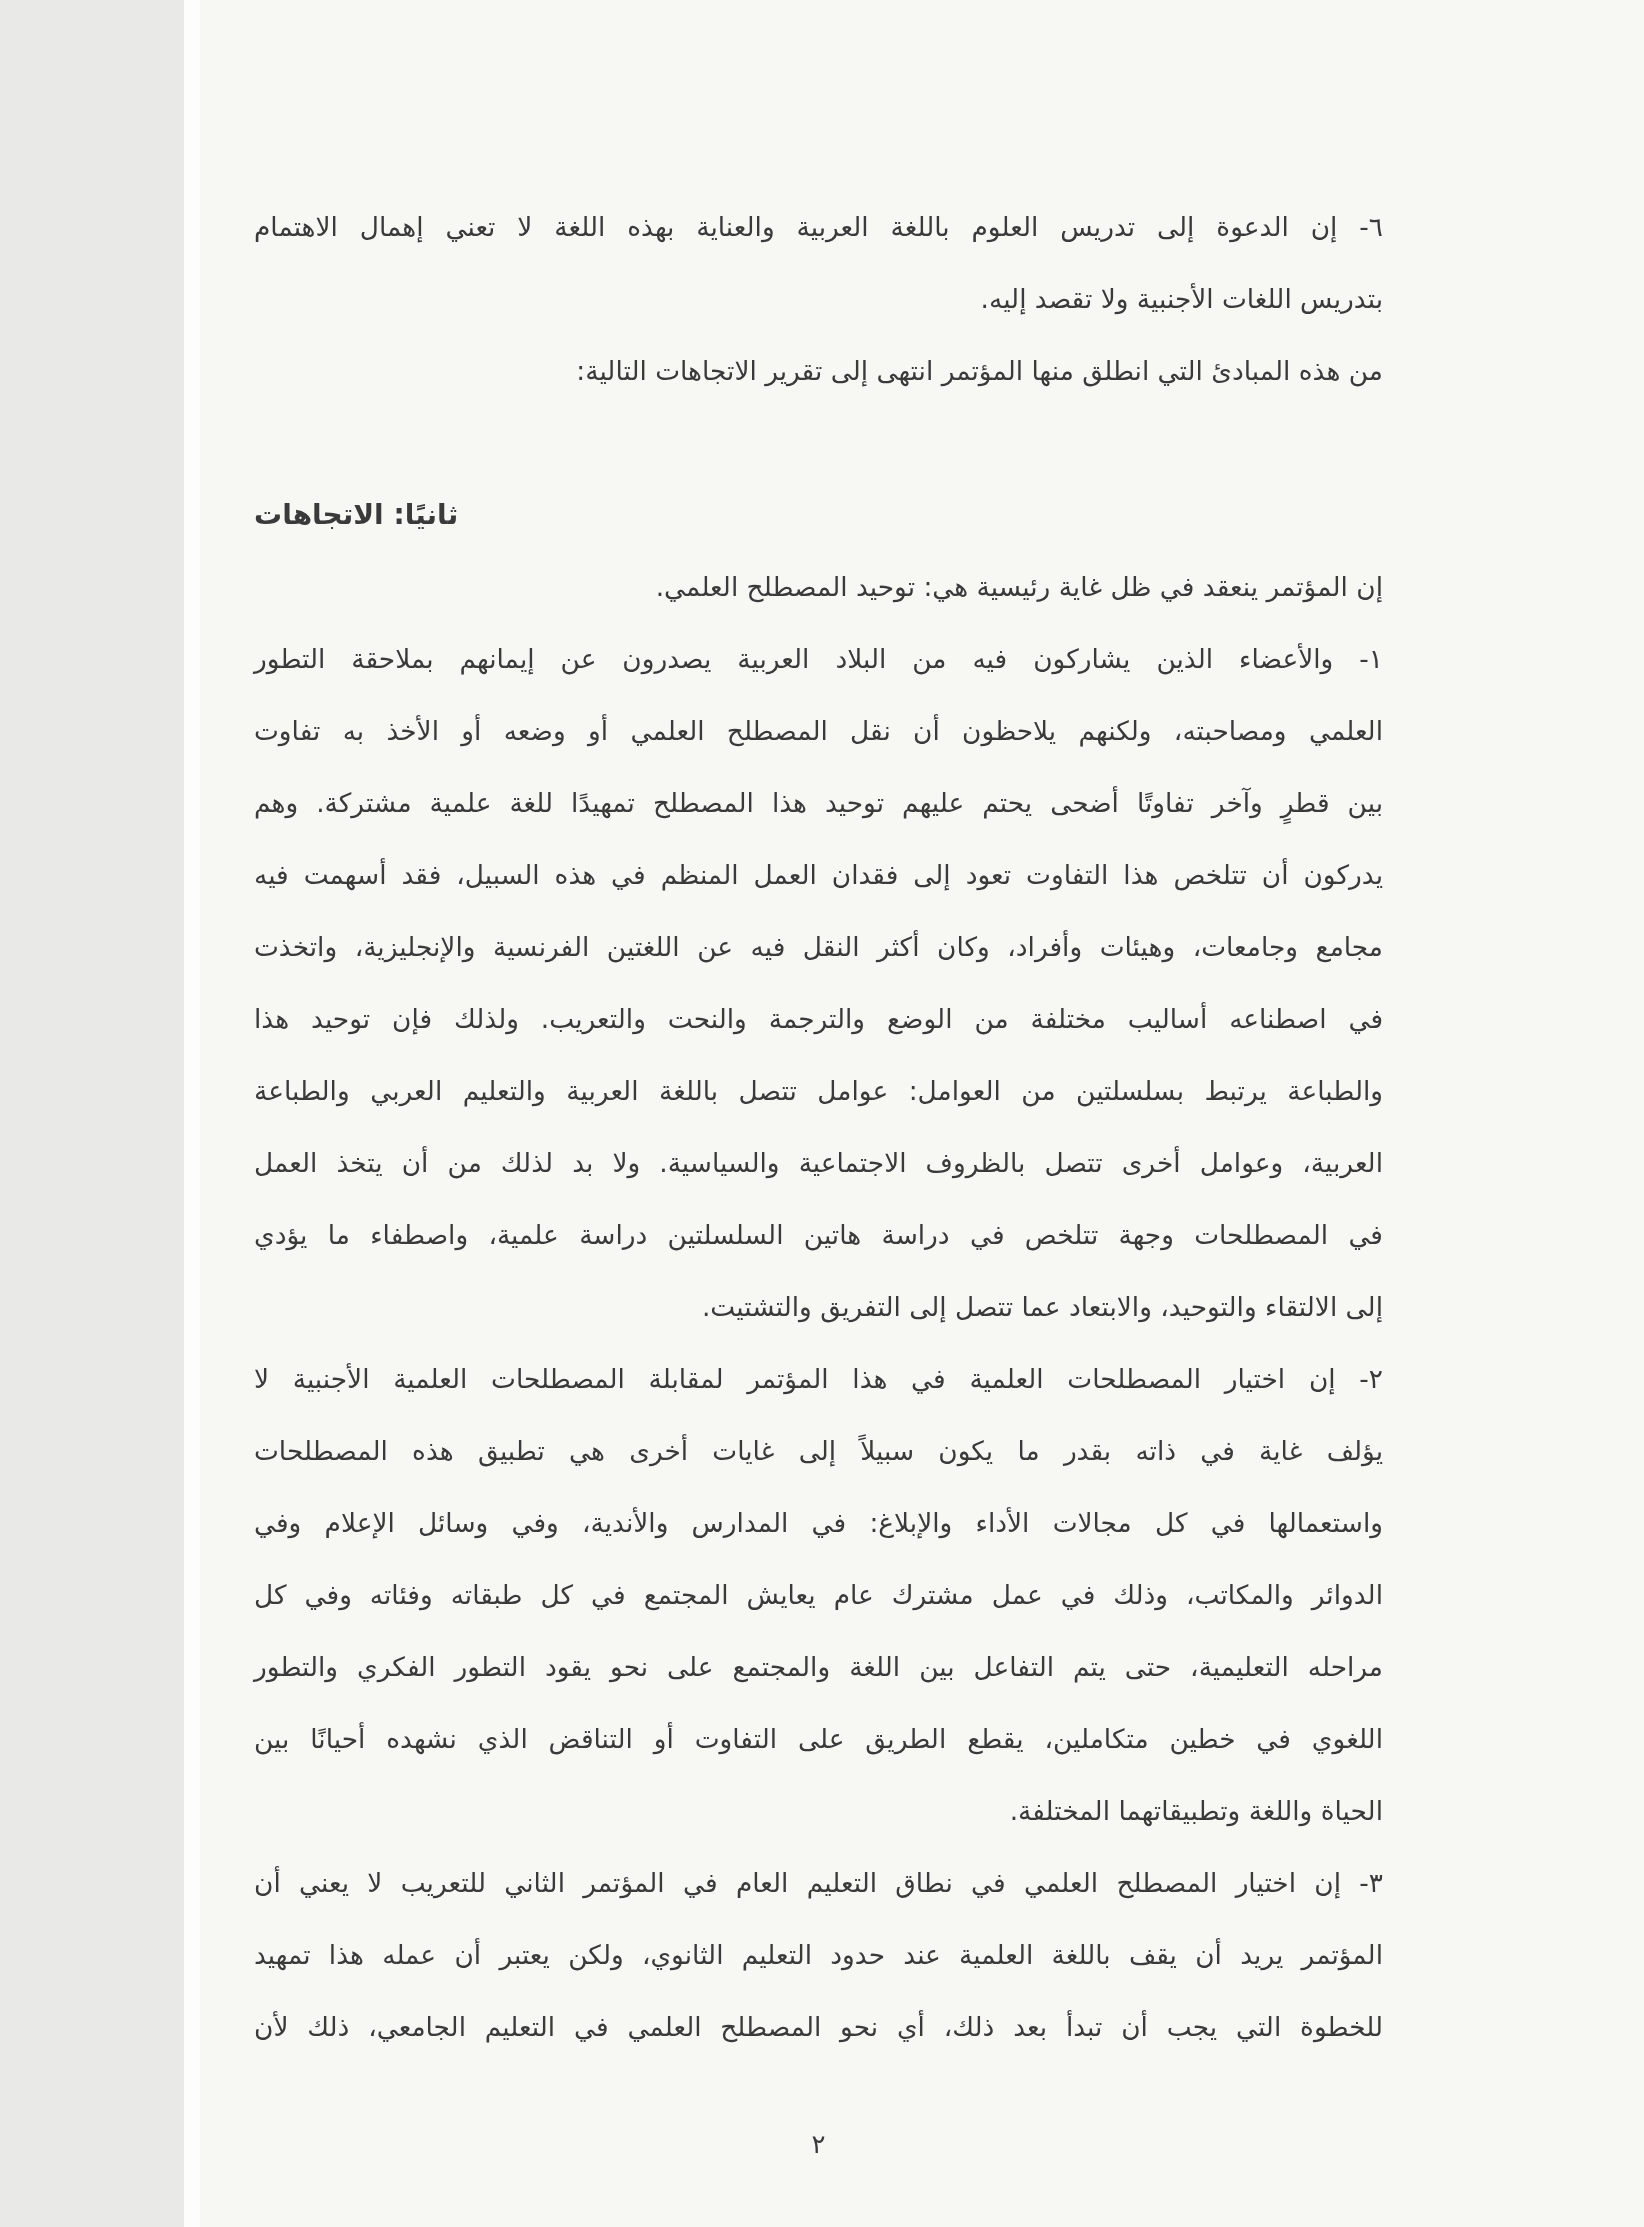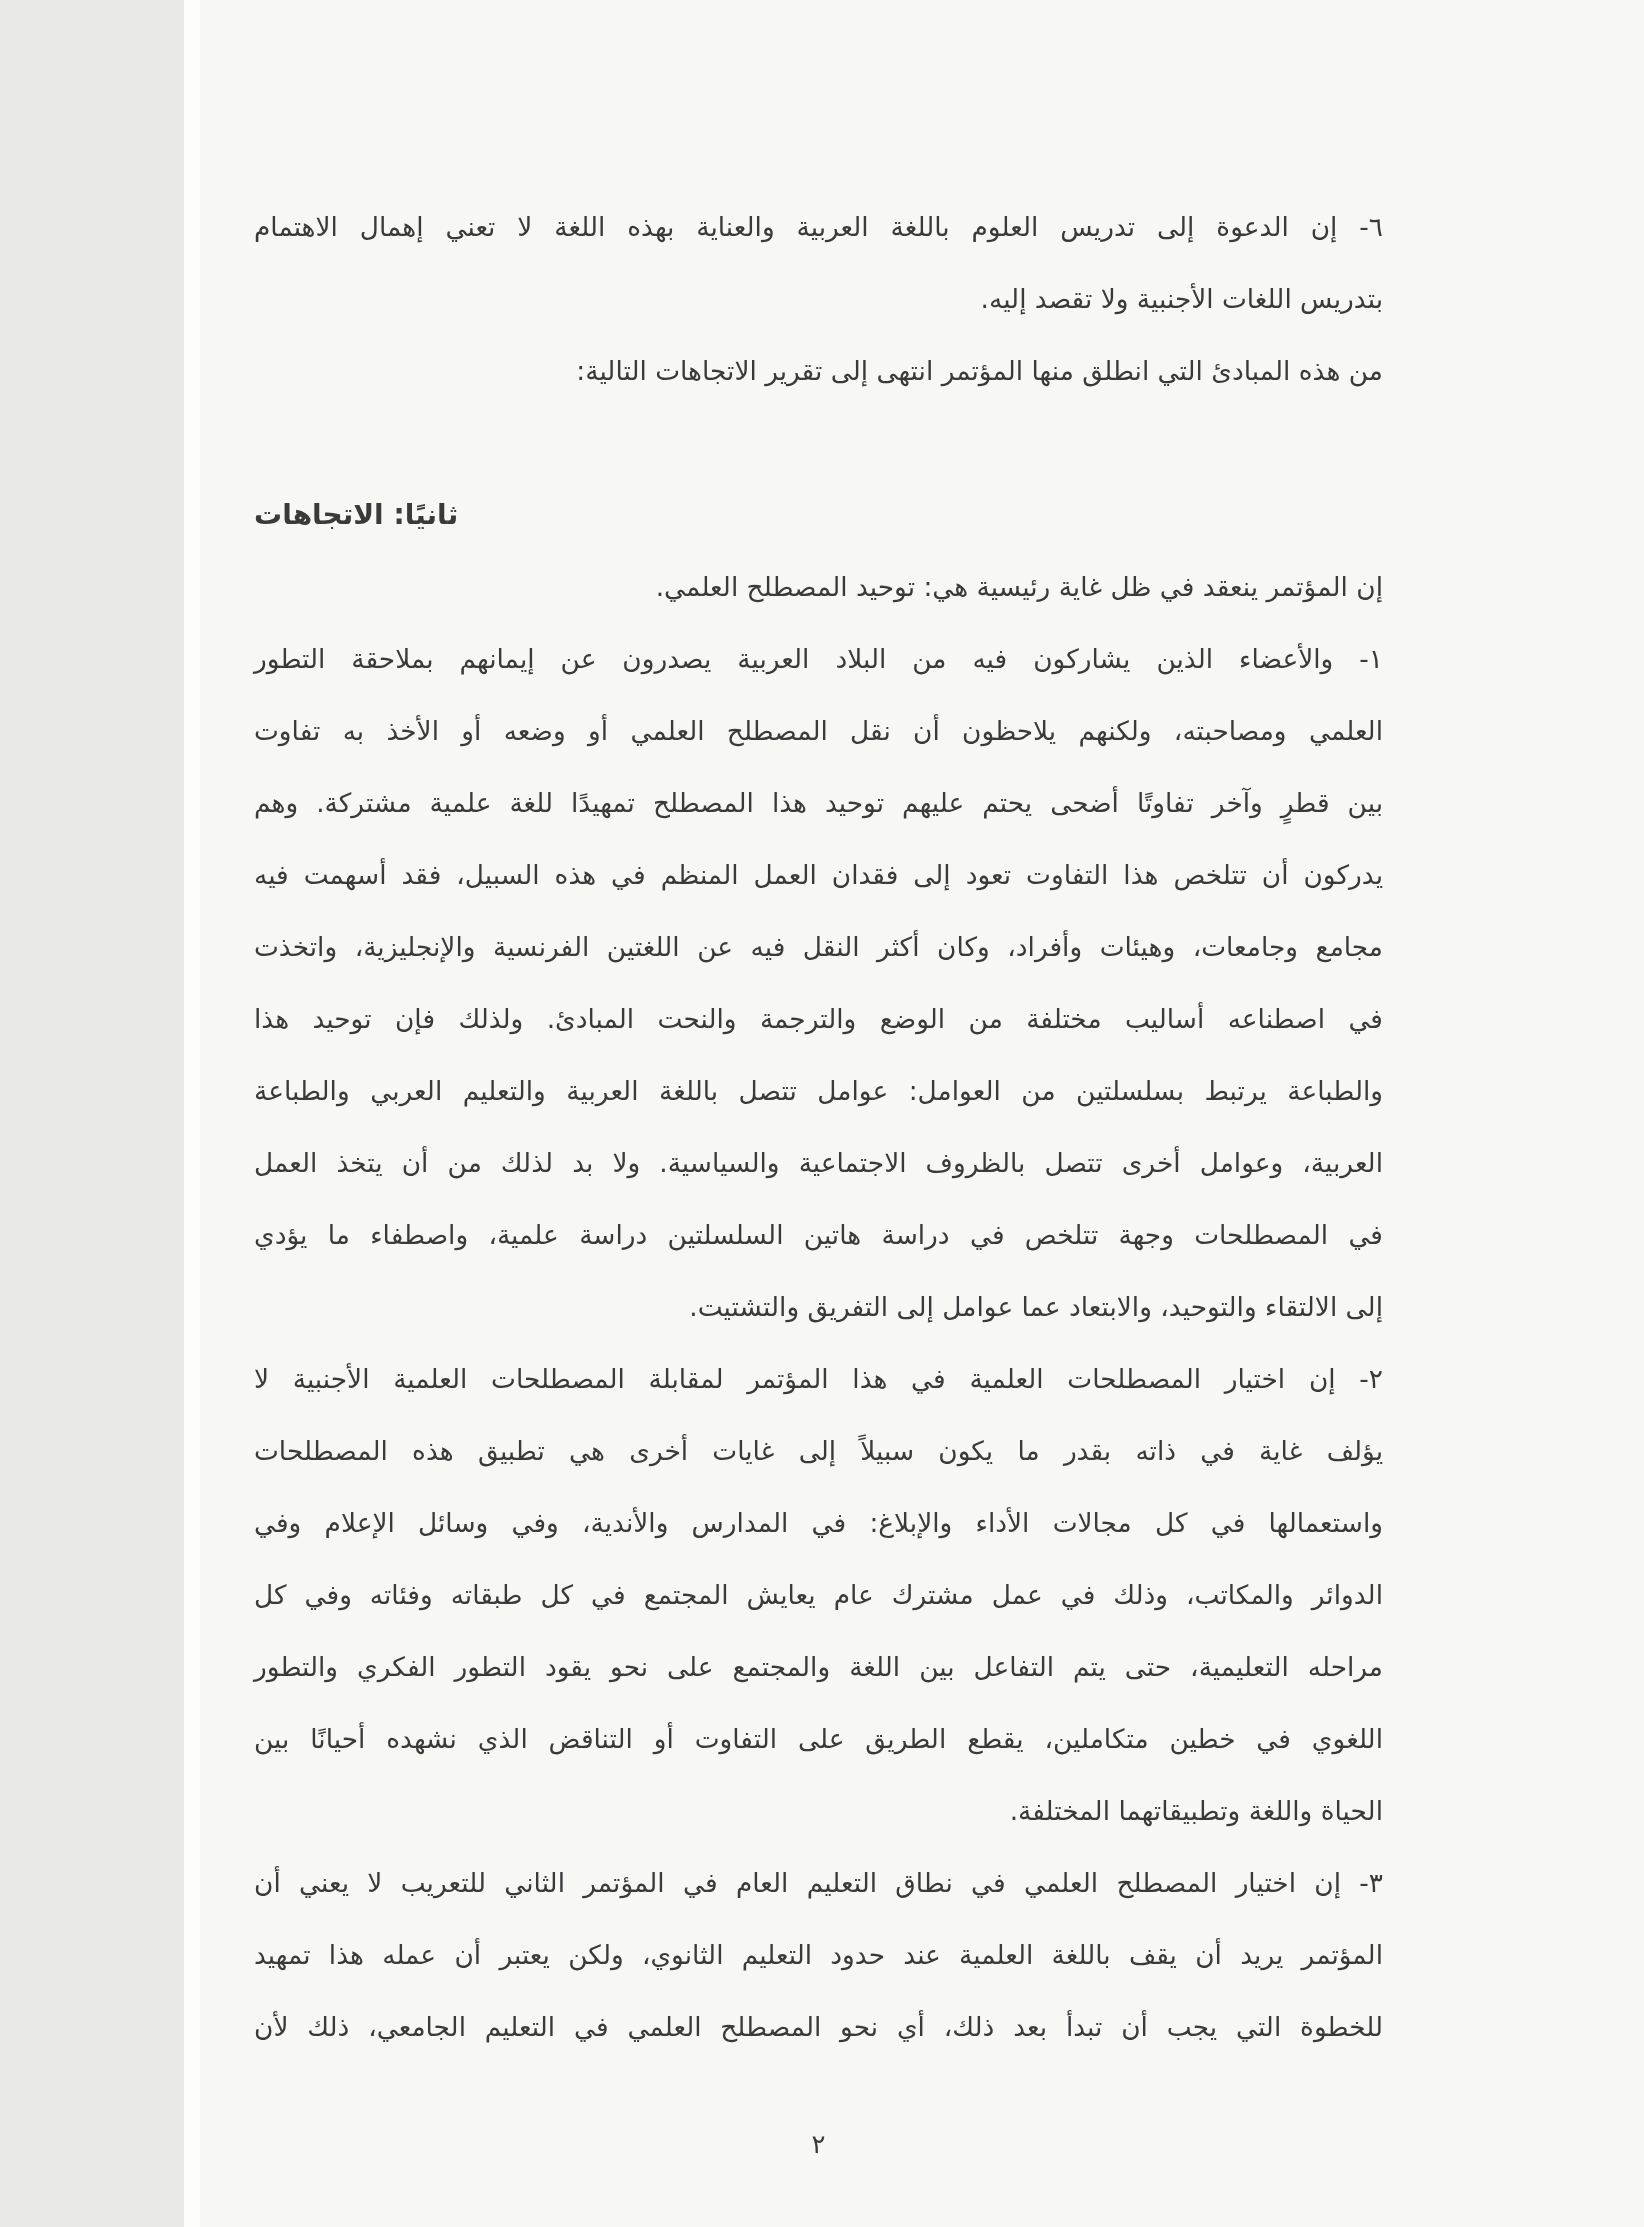--- a/index.html
+++ b/index.html
@@ -82,25 +82,25 @@
       <div class="ln last">بتدريس اللغات الأجنبية ولا تقصد إليه.</div>
       <div class="ln last">من هذه المبادئ التي انطلق منها المؤتمر انتهى إلى تقرير الاتجاهات التالية:</div>
       <div class="ln blank"></div>
       <div class="ln heading">ثانيًا: الاتجاهات</div>
       <div class="ln last">إن المؤتمر ينعقد في ظل غاية رئيسية هي: توحيد المصطلح العلمي.</div>
       <div class="ln full">١- والأعضاء الذين يشاركون فيه من البلاد العربية يصدرون عن إيمانهم بملاحقة التطور</div>
       <div class="ln full">العلمي ومصاحبته، ولكنهم يلاحظون أن نقل المصطلح العلمي أو وضعه أو الأخذ به تفاوت</div>
       <div class="ln full">بين قطرٍ وآخر تفاوتًا أضحى يحتم عليهم توحيد هذا المصطلح تمهيدًا للغة علمية مشتركة. وهم</div>
       <div class="ln full">يدركون أن تتلخص هذا التفاوت تعود إلى فقدان العمل المنظم في هذه السبيل، فقد أسهمت فيه</div>
       <div class="ln full">مجامع وجامعات، وهيئات وأفراد، وكان أكثر النقل فيه عن اللغتين الفرنسية والإنجليزية، واتخذت</div>
-      <div class="ln full">في اصطناعه أساليب مختلفة من الوضع والترجمة والنحت المبادئ. ولذلك فإن توحيد هذا</div>
+      <div class="ln full">في اصطناعه أساليب مختلفة من الوضع والترجمة والنحت والتعريب. ولذلك فإن توحيد هذا</div>
       <div class="ln full">والطباعة يرتبط بسلسلتين من العوامل: عوامل تتصل باللغة العربية والتعليم العربي والطباعة</div>
       <div class="ln full">العربية، وعوامل أخرى تتصل بالظروف الاجتماعية والسياسية. ولا بد لذلك من أن يتخذ العمل</div>
       <div class="ln full">في المصطلحات وجهة تتلخص في دراسة هاتين السلسلتين دراسة علمية، واصطفاء ما يؤدي</div>
-      <div class="ln last">إلى الالتقاء والتوحيد، والابتعاد عما عوامل إلى التفريق والتشتيت.</div>
+      <div class="ln last">إلى الالتقاء والتوحيد، والابتعاد عما تتصل إلى التفريق والتشتيت.</div>
       <div class="ln full">٢- إن اختيار المصطلحات العلمية في هذا المؤتمر لمقابلة المصطلحات العلمية الأجنبية لا</div>
       <div class="ln full">يؤلف غاية في ذاته بقدر ما يكون سبيلاً إلى غايات أخرى هي تطبيق هذه المصطلحات</div>
       <div class="ln full">واستعمالها في كل مجالات الأداء والإبلاغ: في المدارس والأندية، وفي وسائل الإعلام وفي</div>
       <div class="ln full">الدوائر والمكاتب، وذلك في عمل مشترك عام يعايش المجتمع في كل طبقاته وفئاته وفي كل</div>
       <div class="ln full">مراحله التعليمية، حتى يتم التفاعل بين اللغة والمجتمع على نحو يقود التطور الفكري والتطور</div>
       <div class="ln full">اللغوي في خطين متكاملين، يقطع الطريق على التفاوت أو التناقض الذي نشهده أحيانًا بين</div>
       <div class="ln last">الحياة واللغة وتطبيقاتهما المختلفة.</div>
       <div class="ln full">٣- إن اختيار المصطلح العلمي في نطاق التعليم العام في المؤتمر الثاني للتعريب لا يعني أن</div>
       <div class="ln full">المؤتمر يريد أن يقف باللغة العلمية عند حدود التعليم الثانوي، ولكن يعتبر أن عمله هذا تمهيد</div>
       <div class="ln full">للخطوة التي يجب أن تبدأ بعد ذلك، أي نحو المصطلح العلمي في التعليم الجامعي، ذلك لأن</div>

